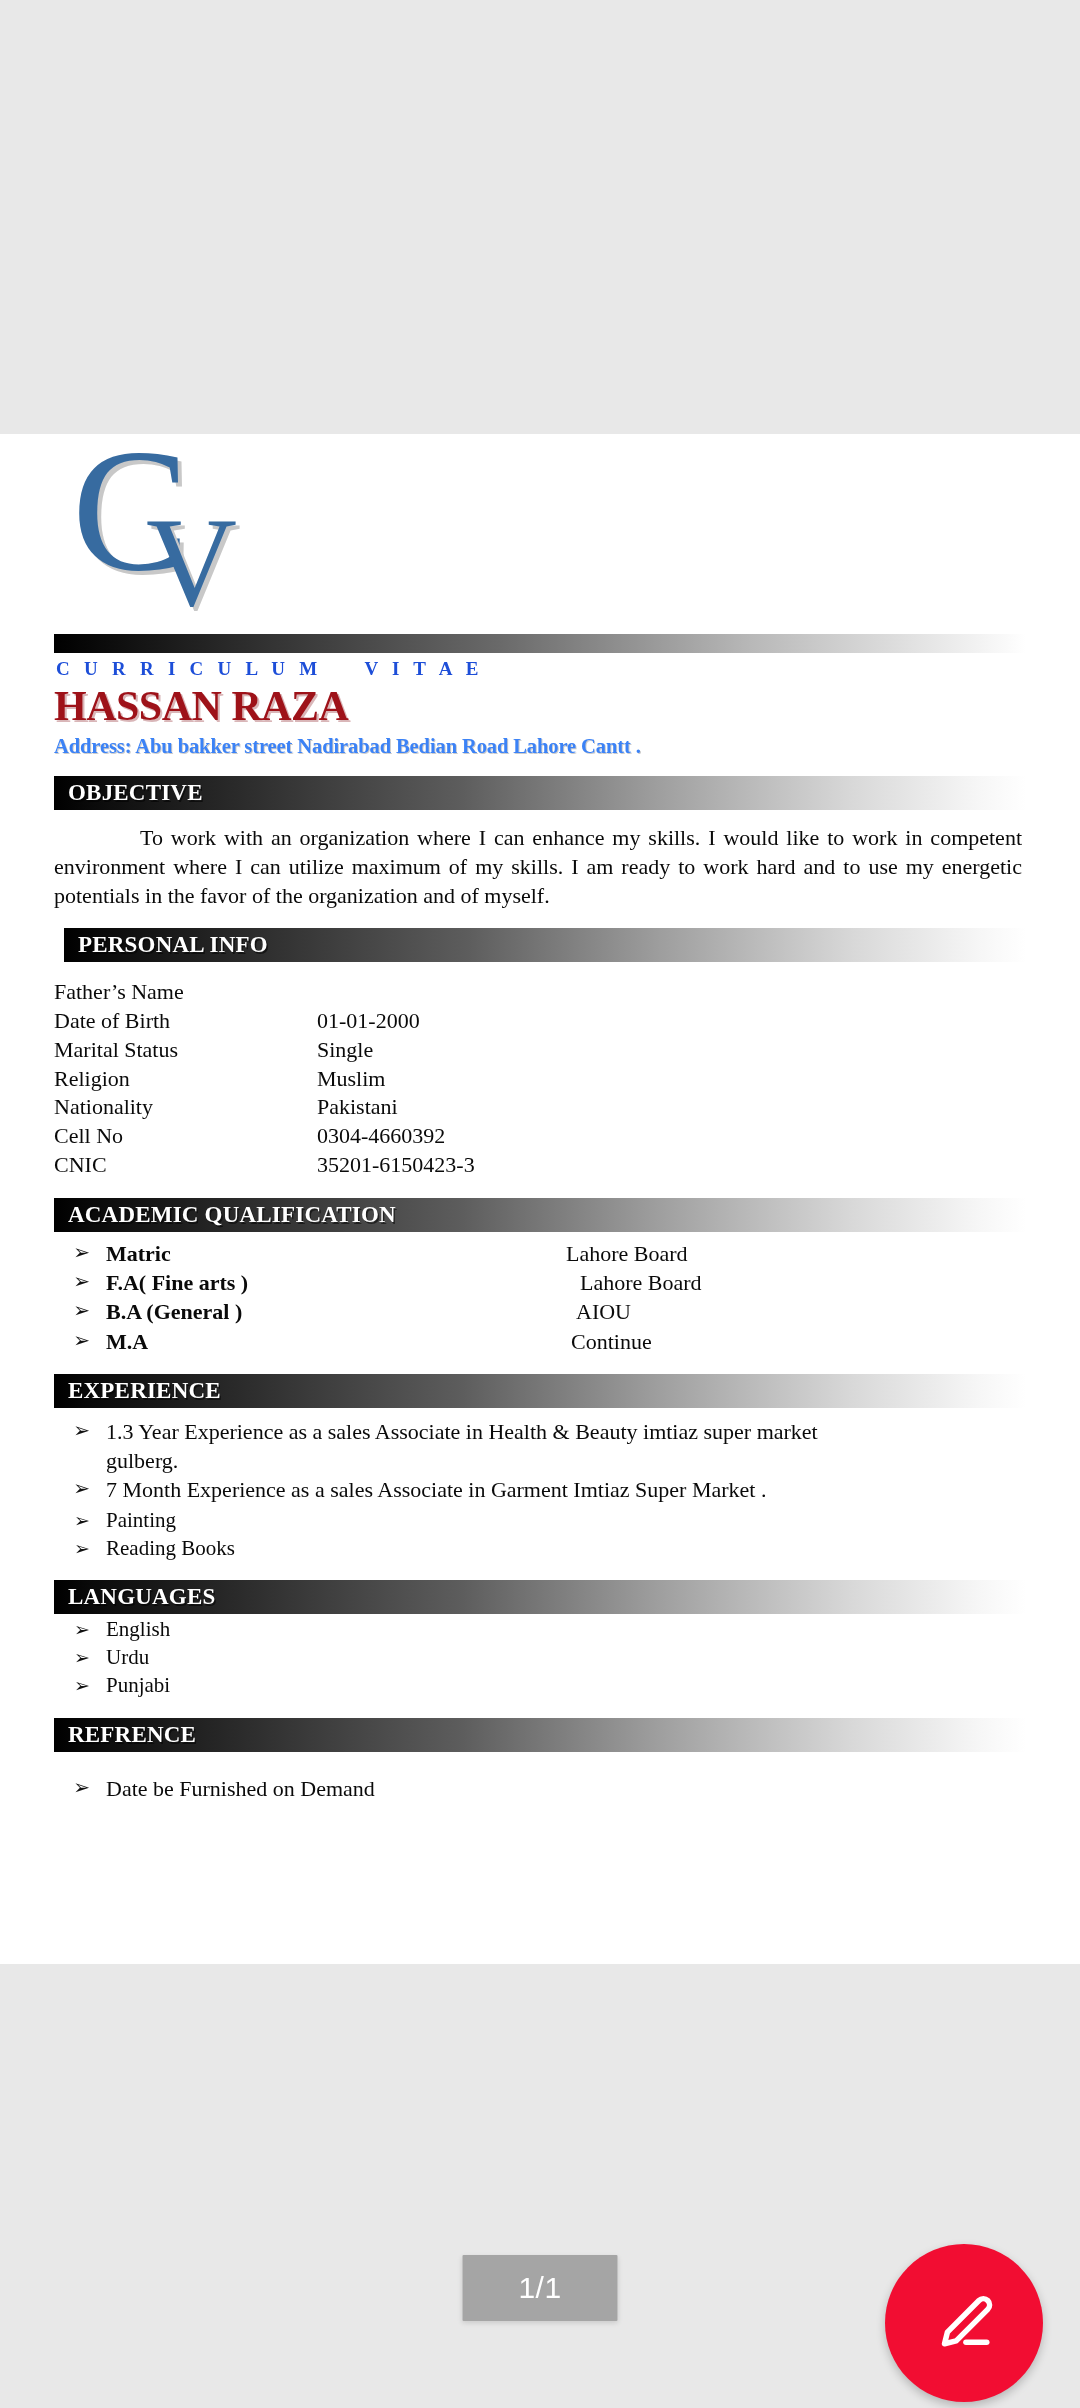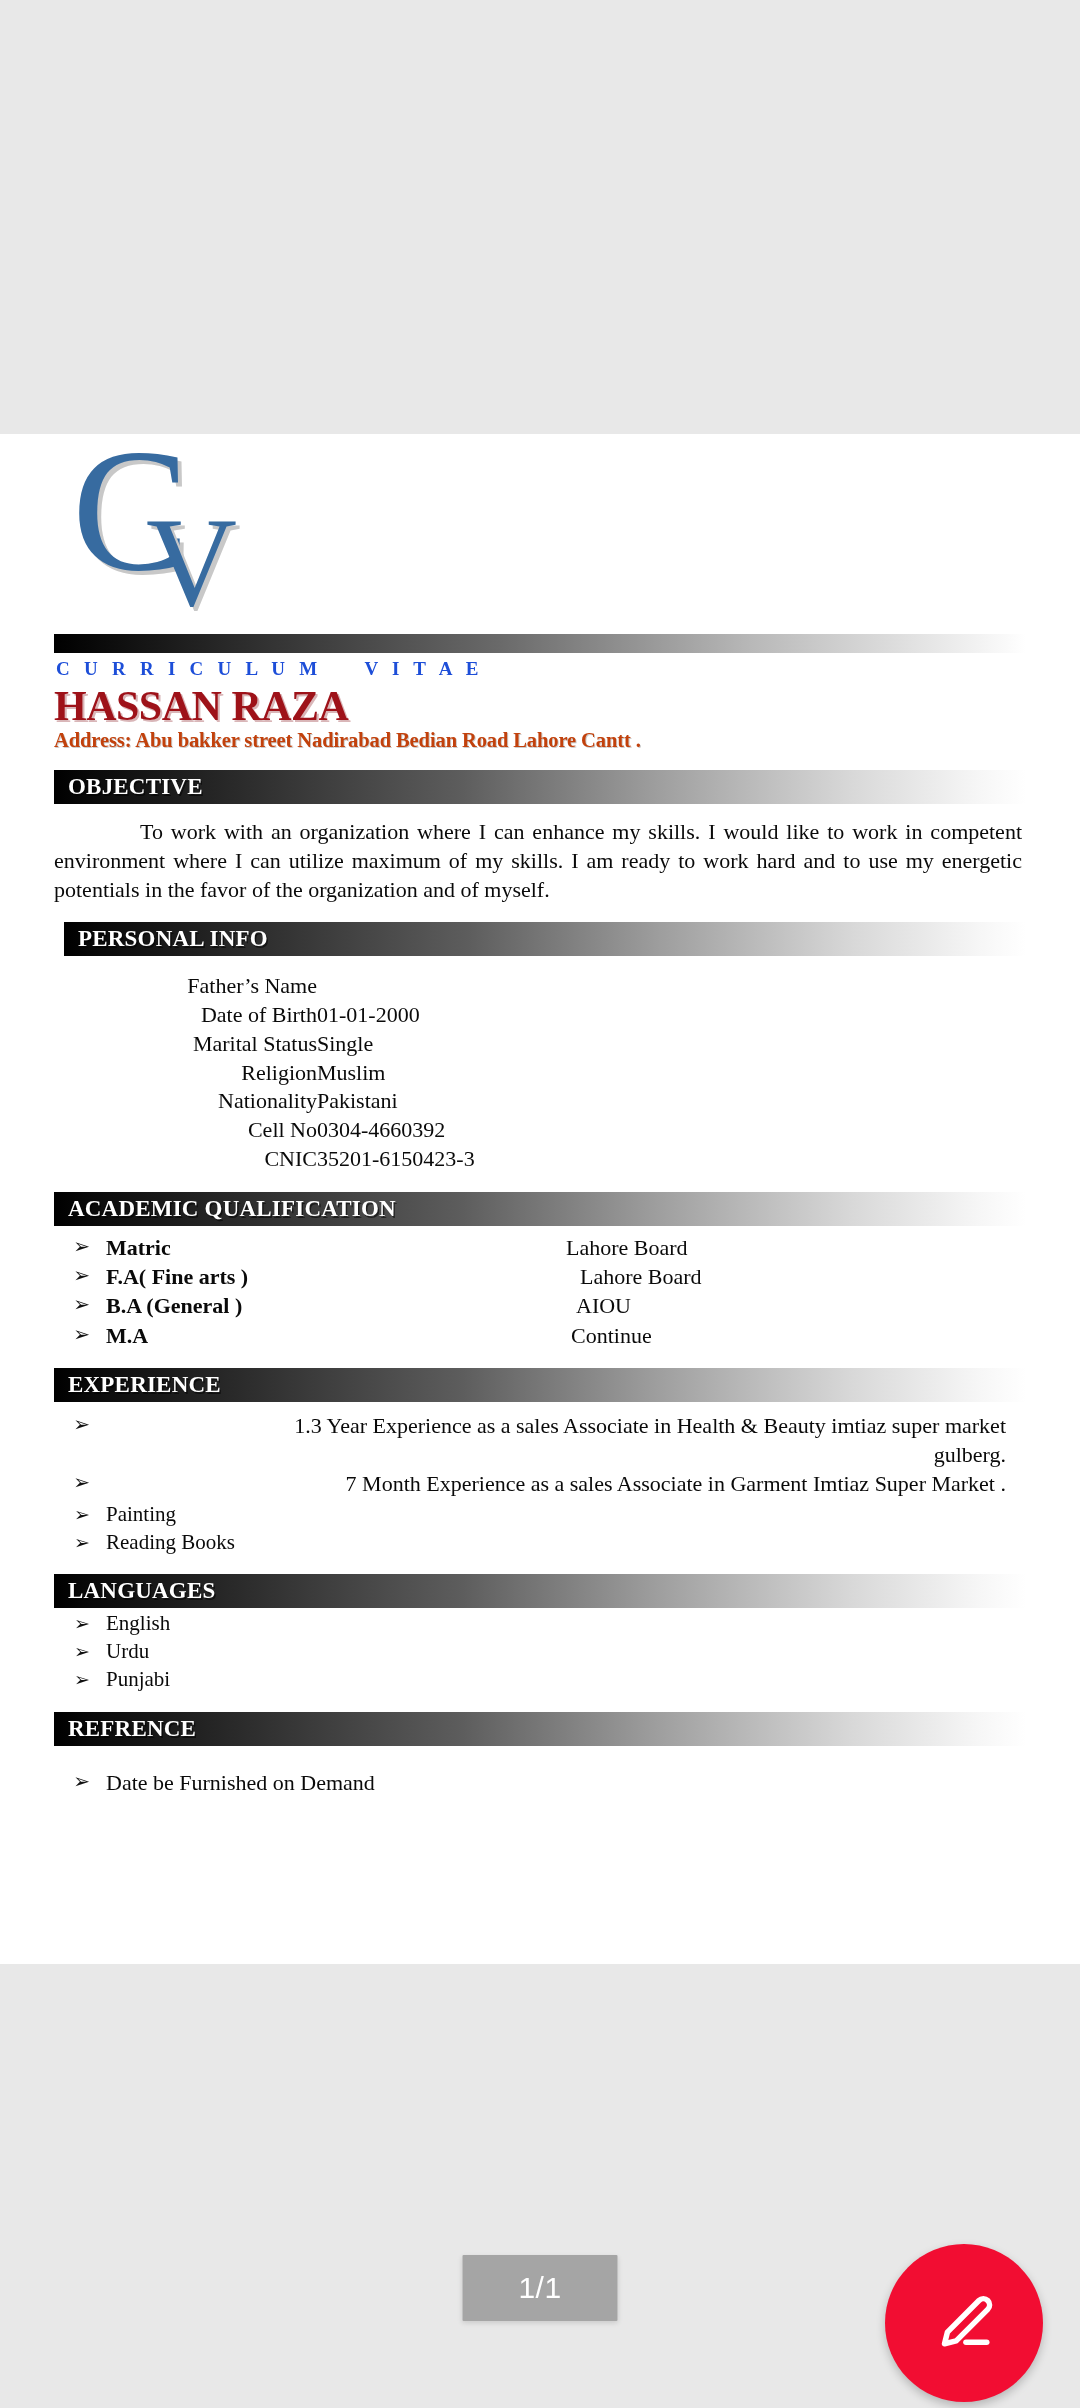--- a/index.html
+++ b/index.html
@@ -83,22 +83,23 @@
     letter-spacing: -0.5px;
     text-shadow: 2px 2px 0 #d9b6b8;
     line-height: 1.08;
     margin-top: 2px;
   }
 
   .address-line {
     font-family: "Liberation Serif", "DejaVu Serif", serif;
     font-weight: bold;
     font-size: 20.5px;
-    color: #c2410c;
+    color: #3b82f6;
     text-shadow: 1px 1px 0 #cccccc;
+    margin-top: 6px;
     letter-spacing: -0.1px;
   }
 
   
   .section-bar {
     position: relative;
     margin-top: 18px;
     height: 34px;
     background: linear-gradient(to right, #000000 0%, #0a0a0a 4%, #5d5d5d 42%, #9e9e9e 62%, #d8d8d8 82%, #f6f6f6 95%, #ffffff 100%);
     display: flex;
@@ -128,21 +129,21 @@
   }
   .objective-text .lead { padding-left: 86px; }
 
   .info-table {
     margin-top: 16px;
     font-size: 22px;
     line-height: 1.31;
     color: #0a0a0a;
   }
   .info-row { display: flex; }
-  .info-label { width: 263px; flex: 0 0 263px; text-align: right; }
+  .info-label { width: 263px; flex: 0 0 263px; }
   .info-value { flex: 1; }
 
   
   .blist { margin-top: 7px; font-size: 22px; line-height: 1.33; color: #0a0a0a; }
   .brow { display: flex; align-items: flex-start; }
   .bmark {
     width: 52px;
     flex: 0 0 52px;
     text-align: right;
     padding-right: 16px;
@@ -155,21 +156,21 @@
   .btext .wrap2 { display: block; }
 
   .two-col .bleft { flex: 0 0 460px; font-weight: bold; }
   .two-col .bright { flex: 1; }
 
   .blist.tight { margin-top: 2px; }
   .blist.tight .bmark { font-size: 19px; }
   .blist.tight .brow { font-size: 21px; }
 
   .exp-list { margin-top: 9px; }
-  .exp-list .btext { padding-right: 20px; text-align: right; }
+  .exp-list .btext { padding-right: 20px; }
 
   .ref-list { margin-top: 22px; }
 
   
   #page-indicator {
     position: absolute;
     left: 50%;
     transform: translateX(-50%);
     top: 2255px;
     min-width: 155px;

